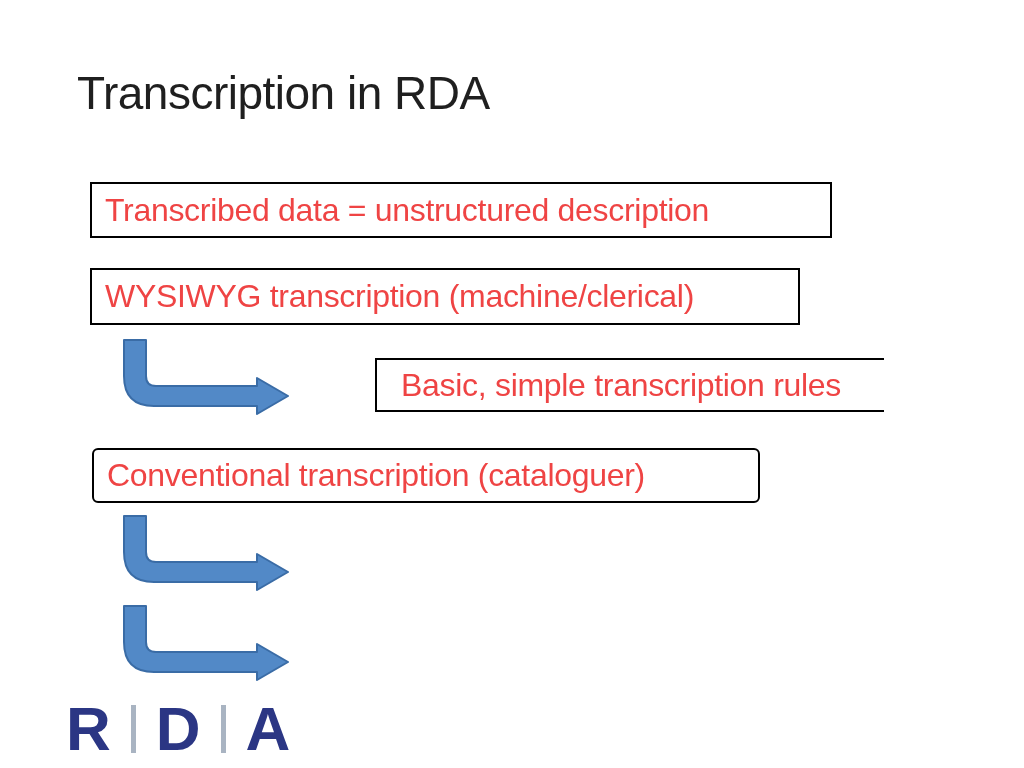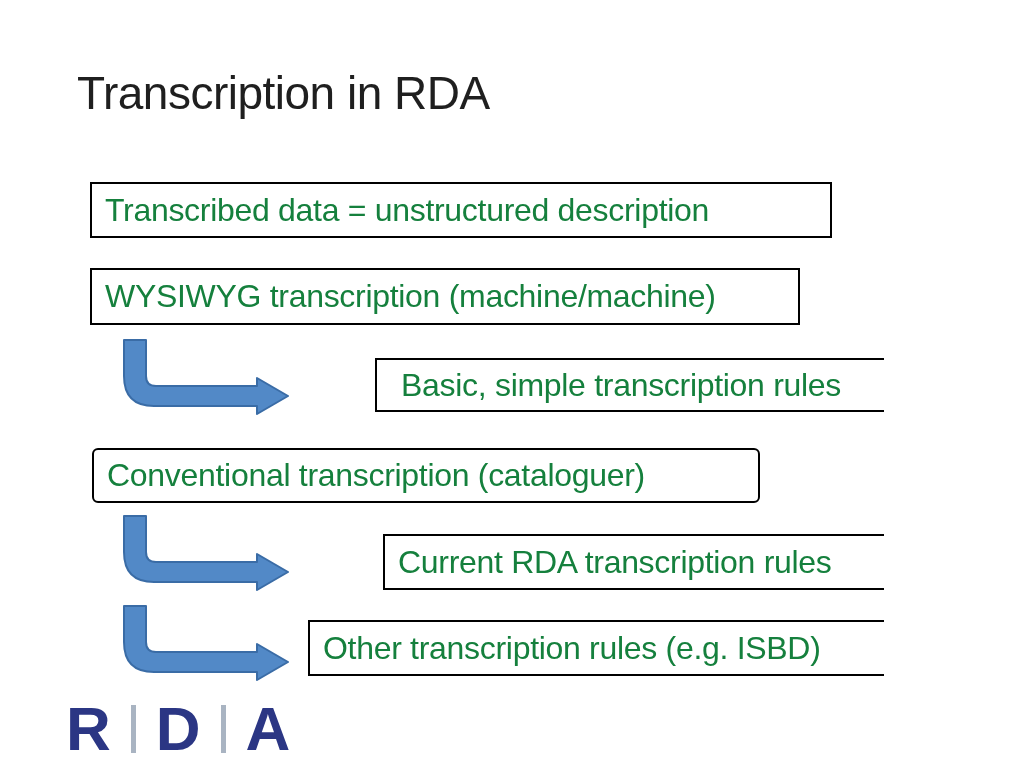--- a/index.html
+++ b/index.html
@@ -31,21 +31,21 @@
     position: absolute;
     box-sizing: border-box;
     border: 2px solid #000000;
     background: #ffffff;
     display: flex;
     align-items: center;
     padding-left: 13px;
     font-size: 32px;
     letter-spacing: -0.3px;
     white-space: nowrap;
-    color: #15803d;
+    color: #ef4444;
   }
   .box-1 { left: 90px;  top: 182px; width: 742px; height: 56px; }
   .box-2 { left: 90px;  top: 268px; width: 710px; height: 57px; }
   .box-3 { left: 375px; top: 358px; width: 540px; height: 54px; padding-left: 24px; }
   .box-4 { left: 92px;  top: 448px; width: 668px; height: 55px; border-radius: 6px; }
   .box-5 { left: 383px; top: 534px; width: 533px; height: 56px; }
   .box-6 { left: 308px; top: 620px; width: 608px; height: 56px; }
   .arrow {
     position: absolute;
     width: 170px;
@@ -88,21 +88,21 @@
 
 <div class="slide">
 
   <h1 class="slide-title">Transcription in RDA</h1>
 
   <div class="tbox box-1">
     <span>Transcribed data = unstructured description</span>
   </div>
 
   <div class="tbox box-2">
-    <span>WYSIWYG transcription (machine/machine)</span>
+    <span>WYSIWYG transcription (machine/clerical)</span>
   </div>
 
   <div class="arrow arrow-1">
     <svg viewBox="0 0 170 76" xmlns="http://www.w3.org/2000/svg">
       <path d="M3,1 L25,1 L25,37 Q25,47 35,47 L136,47 L136,39 L167,57 L136,75 L136,67 L33,67 Q3,67 3,37 Z"></path>
     </svg>
   </div>
 
   <div class="tbox box-3">
     <span>Basic, simple transcription rules</span>
@@ -111,33 +111,27 @@
   <div class="tbox box-4">
     <span>Conventional transcription (cataloguer)</span>
   </div>
 
   <div class="arrow arrow-2">
     <svg viewBox="0 0 170 76" xmlns="http://www.w3.org/2000/svg">
       <path d="M3,1 L25,1 L25,37 Q25,47 35,47 L136,47 L136,39 L167,57 L136,75 L136,67 L33,67 Q3,67 3,37 Z"></path>
     </svg>
   </div>
 
-  <div class="tbox box-5">
-    <span>Current RDA transcription rules</span>
-  </div>
 
   <div class="arrow arrow-3">
     <svg viewBox="0 0 170 76" xmlns="http://www.w3.org/2000/svg">
       <path d="M3,1 L25,1 L25,37 Q25,47 35,47 L136,47 L136,39 L167,57 L136,75 L136,67 L33,67 Q3,67 3,37 Z"></path>
     </svg>
   </div>
 
-  <div class="tbox box-6">
-    <span>Other transcription rules (e.g. ISBD)</span>
-  </div>
 
   <div class="logo">
     <span class="logo-letter">R</span>
     <span class="logo-sep"></span>
     <span class="logo-letter">D</span>
     <span class="logo-sep"></span>
     <span class="logo-letter">A</span>
   </div>
 
 </div>

